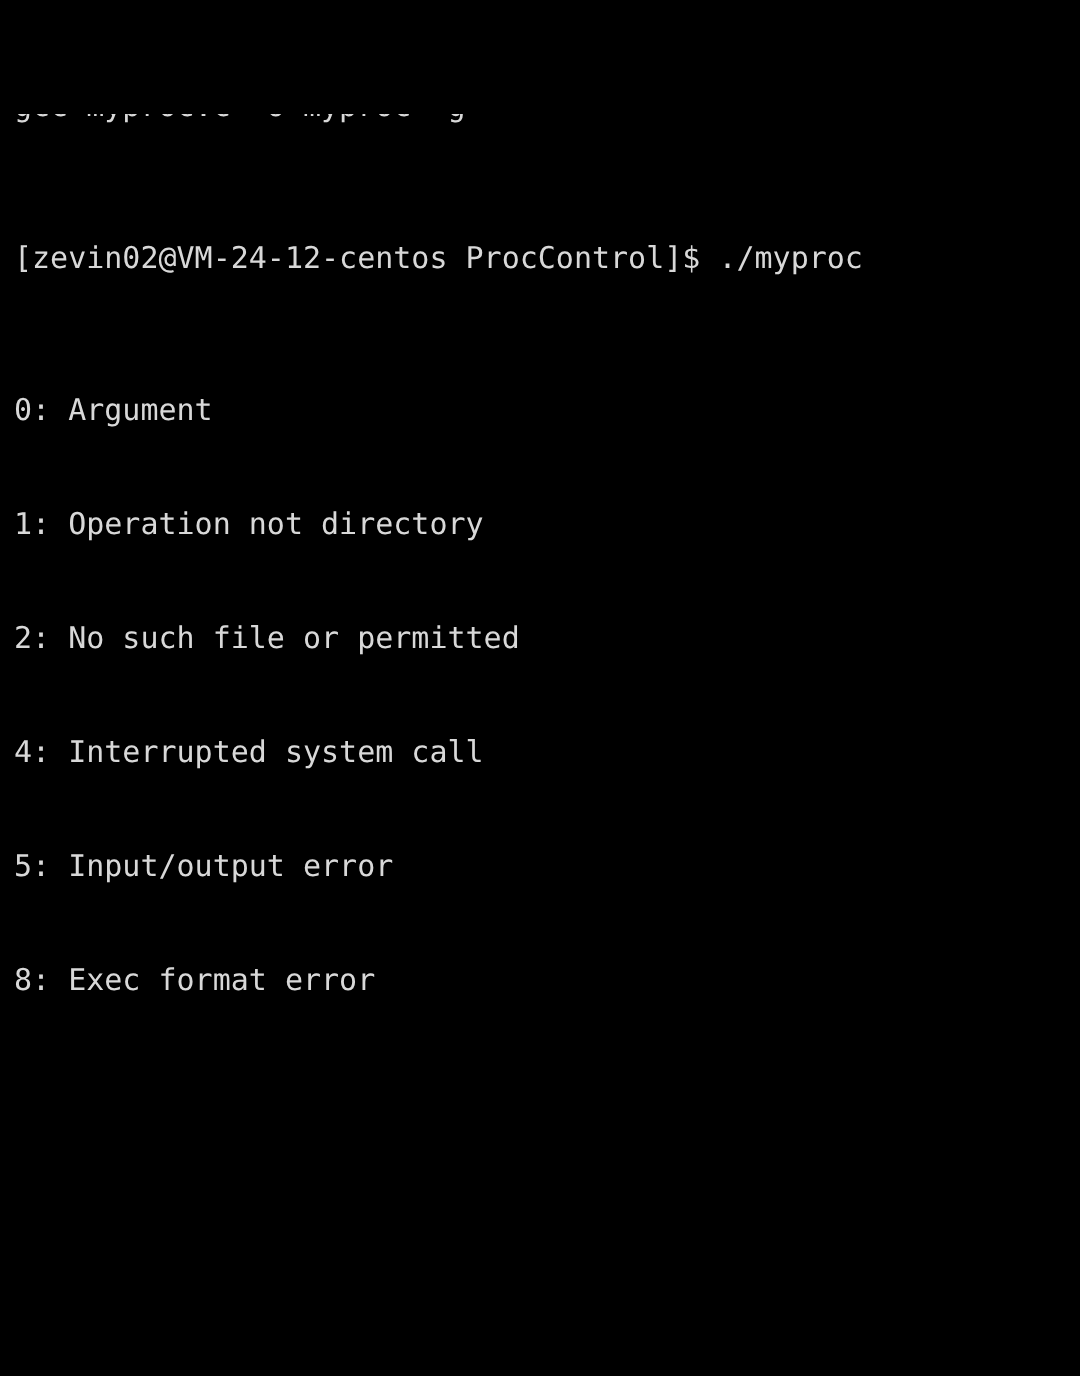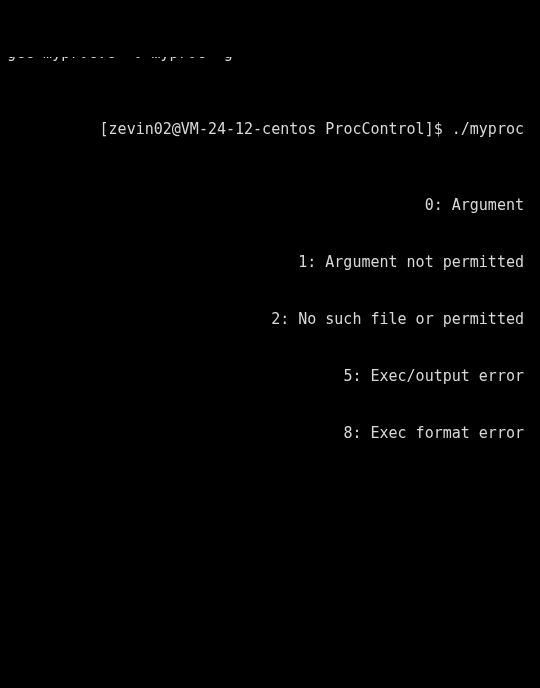--- a/index.html
+++ b/index.html
@@ -12,24 +12,23 @@
     width: 540px;
     height: 688px;
     background: #000000;
     color: #d8d8d8;
     font-family: "DejaVu Sans Mono", "Liberation Mono", monospace;
     font-size: 15px;
     line-height: 19px;
     overflow: hidden;
     position: relative;
     box-sizing: border-box;
-    padding: 0 16px 0 7px;
+    padding: 0 4px 0 7px;
     white-space: pre;
     letter-spacing: 0px;
-    text-align: right;
   }
   .line {
     height: 19px;
     white-space: pre;
     color: #d8d8d8;
   }
   
   .clipped-top {
     height: 6px;
     overflow: hidden;
@@ -56,23 +55,24 @@
 
 <div id="terminal">
 
   <div class="clipped-top">
     <div class="inner">gcc myproc.c -o myproc -g</div>
   </div>
 
   <div class="line prompt-line">[zevin02@VM-24-12-centos ProcControl]$ ./myproc</div>
 
   <div class="line errline">0: Argument</div>
-  <div class="line errline">1: Argument not permitted</div>
+  <div class="line errline">1: Operation not directory</div>
   <div class="line errline">2: No such file or permitted</div>
-  <div class="line errline">5: Exec/output error</div>
+  <div class="line errline">4: Interrupted system call</div>
+  <div class="line errline">5: Input/output error</div>
   <div class="line errline">8: Exec format error</div>
   
   
   
   
   
   
   
   
   

